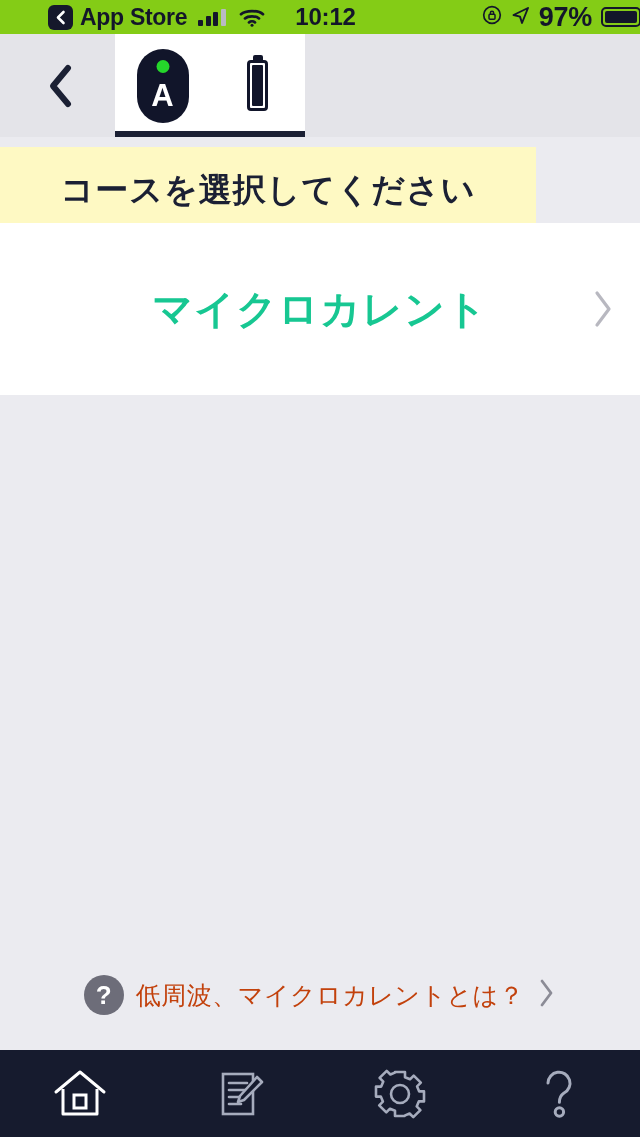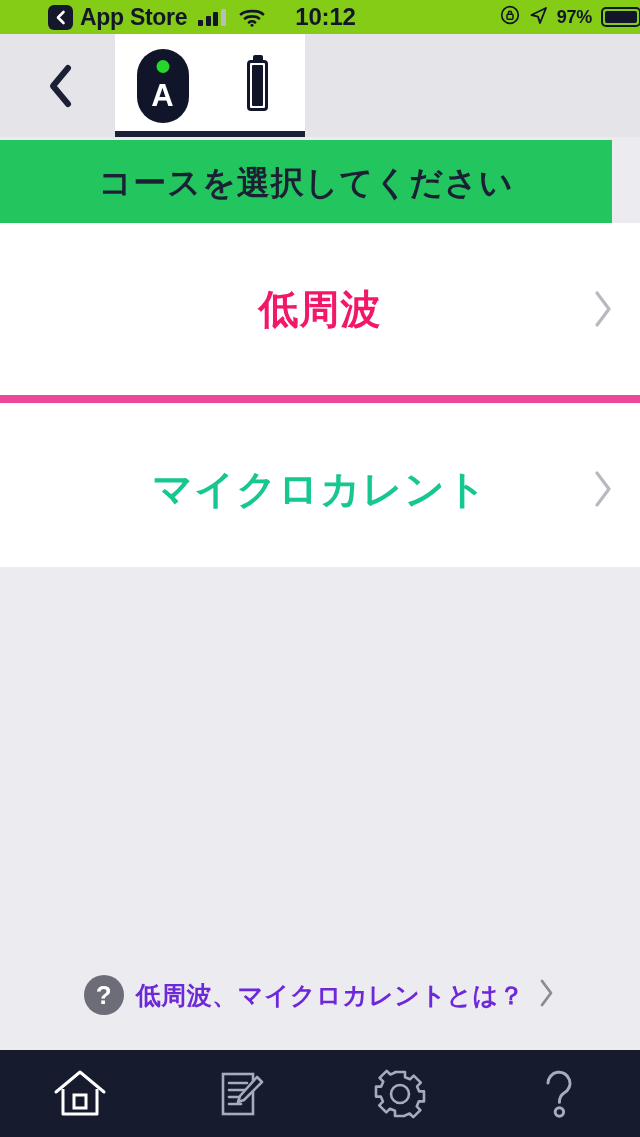--- a/index.html
+++ b/index.html
@@ -83,21 +83,21 @@
     letter-spacing: -0.2px;
   }
   .sb-right {
     position: absolute;
     right: 10px;
     display: flex;
     align-items: center;
     gap: 9px;
   }
   .sb-pct {
-    font-size: 18px;
+    font-size: 27px;
     font-weight: bold;
     color: #13162a;
     letter-spacing: -0.3px;
   }
   .sb-batt {
     position: relative;
     width: 40px; height: 20px;
     border: 2.5px solid #13162a;
     border-radius: 5px;
     box-sizing: border-box;
@@ -205,26 +205,26 @@
   .batt-icon i {
     display: block;
     width: 100%; height: 100%;
     background: #11152a;
     border-radius: 1px;
   }
 
   
   .heading {
     position: absolute;
-    top: 140px; left: 0;
-    width: 612px; height: 86px;
-    display: flex;
-    align-items: center;
-    justify-content: center;
-    background: #22c55e;
+    top: 147px; left: 0;
+    width: 536px; height: 86px;
+    display: flex;
+    align-items: center;
+    justify-content: center;
+    background: #fef9c3;
   }
   .heading span {
     font-size: 33px;
     font-weight: bold;
     color: #1b2034;
     letter-spacing: 1px;
   }
 
   
   .list {
@@ -285,22 +285,22 @@
     font-size: 26px;
     font-weight: bold;
     display: flex;
     align-items: center;
     justify-content: center;
     line-height: 1;
     flex: 0 0 auto;
   }
   .help-text {
     font-size: 25px;
-    font-weight: bold;
-    color: #6d28d9;
+    font-weight: normal;
+    color: #c2410c;
     letter-spacing: 0.5px;
   }
 
   
   .tabbar {
     position: absolute;
     left: 0; bottom: 0;
     width: 640px; height: 87px;
     background: #161b2e;
     display: flex;
@@ -388,28 +388,20 @@
       </div>
     </div>
   </div>
 
   <div class="heading">
     <span>コースを選択してください</span>
   </div>
 
   <div class="list">
 
-    <div class="list-row">
-      <span class="list-label label-lowfreq">低周波</span>
-      <span class="row-chevron">
-        <svg width="26" height="44" viewBox="0 0 26 44">
-          <path d="M7 6 L19 22 L7 38" fill="none" stroke="#b8b8c0" stroke-width="3.2" stroke-linecap="round" stroke-linejoin="round"></path>
-        </svg>
-      </span>
-    </div>
 
     <div class="list-row">
       <span class="list-label label-micro">マイクロカレント</span>
       <span class="row-chevron">
         <svg width="26" height="44" viewBox="0 0 26 44">
           <path d="M7 6 L19 22 L7 38" fill="none" stroke="#b8b8c0" stroke-width="3.2" stroke-linecap="round" stroke-linejoin="round"></path>
         </svg>
       </span>
     </div>
 

